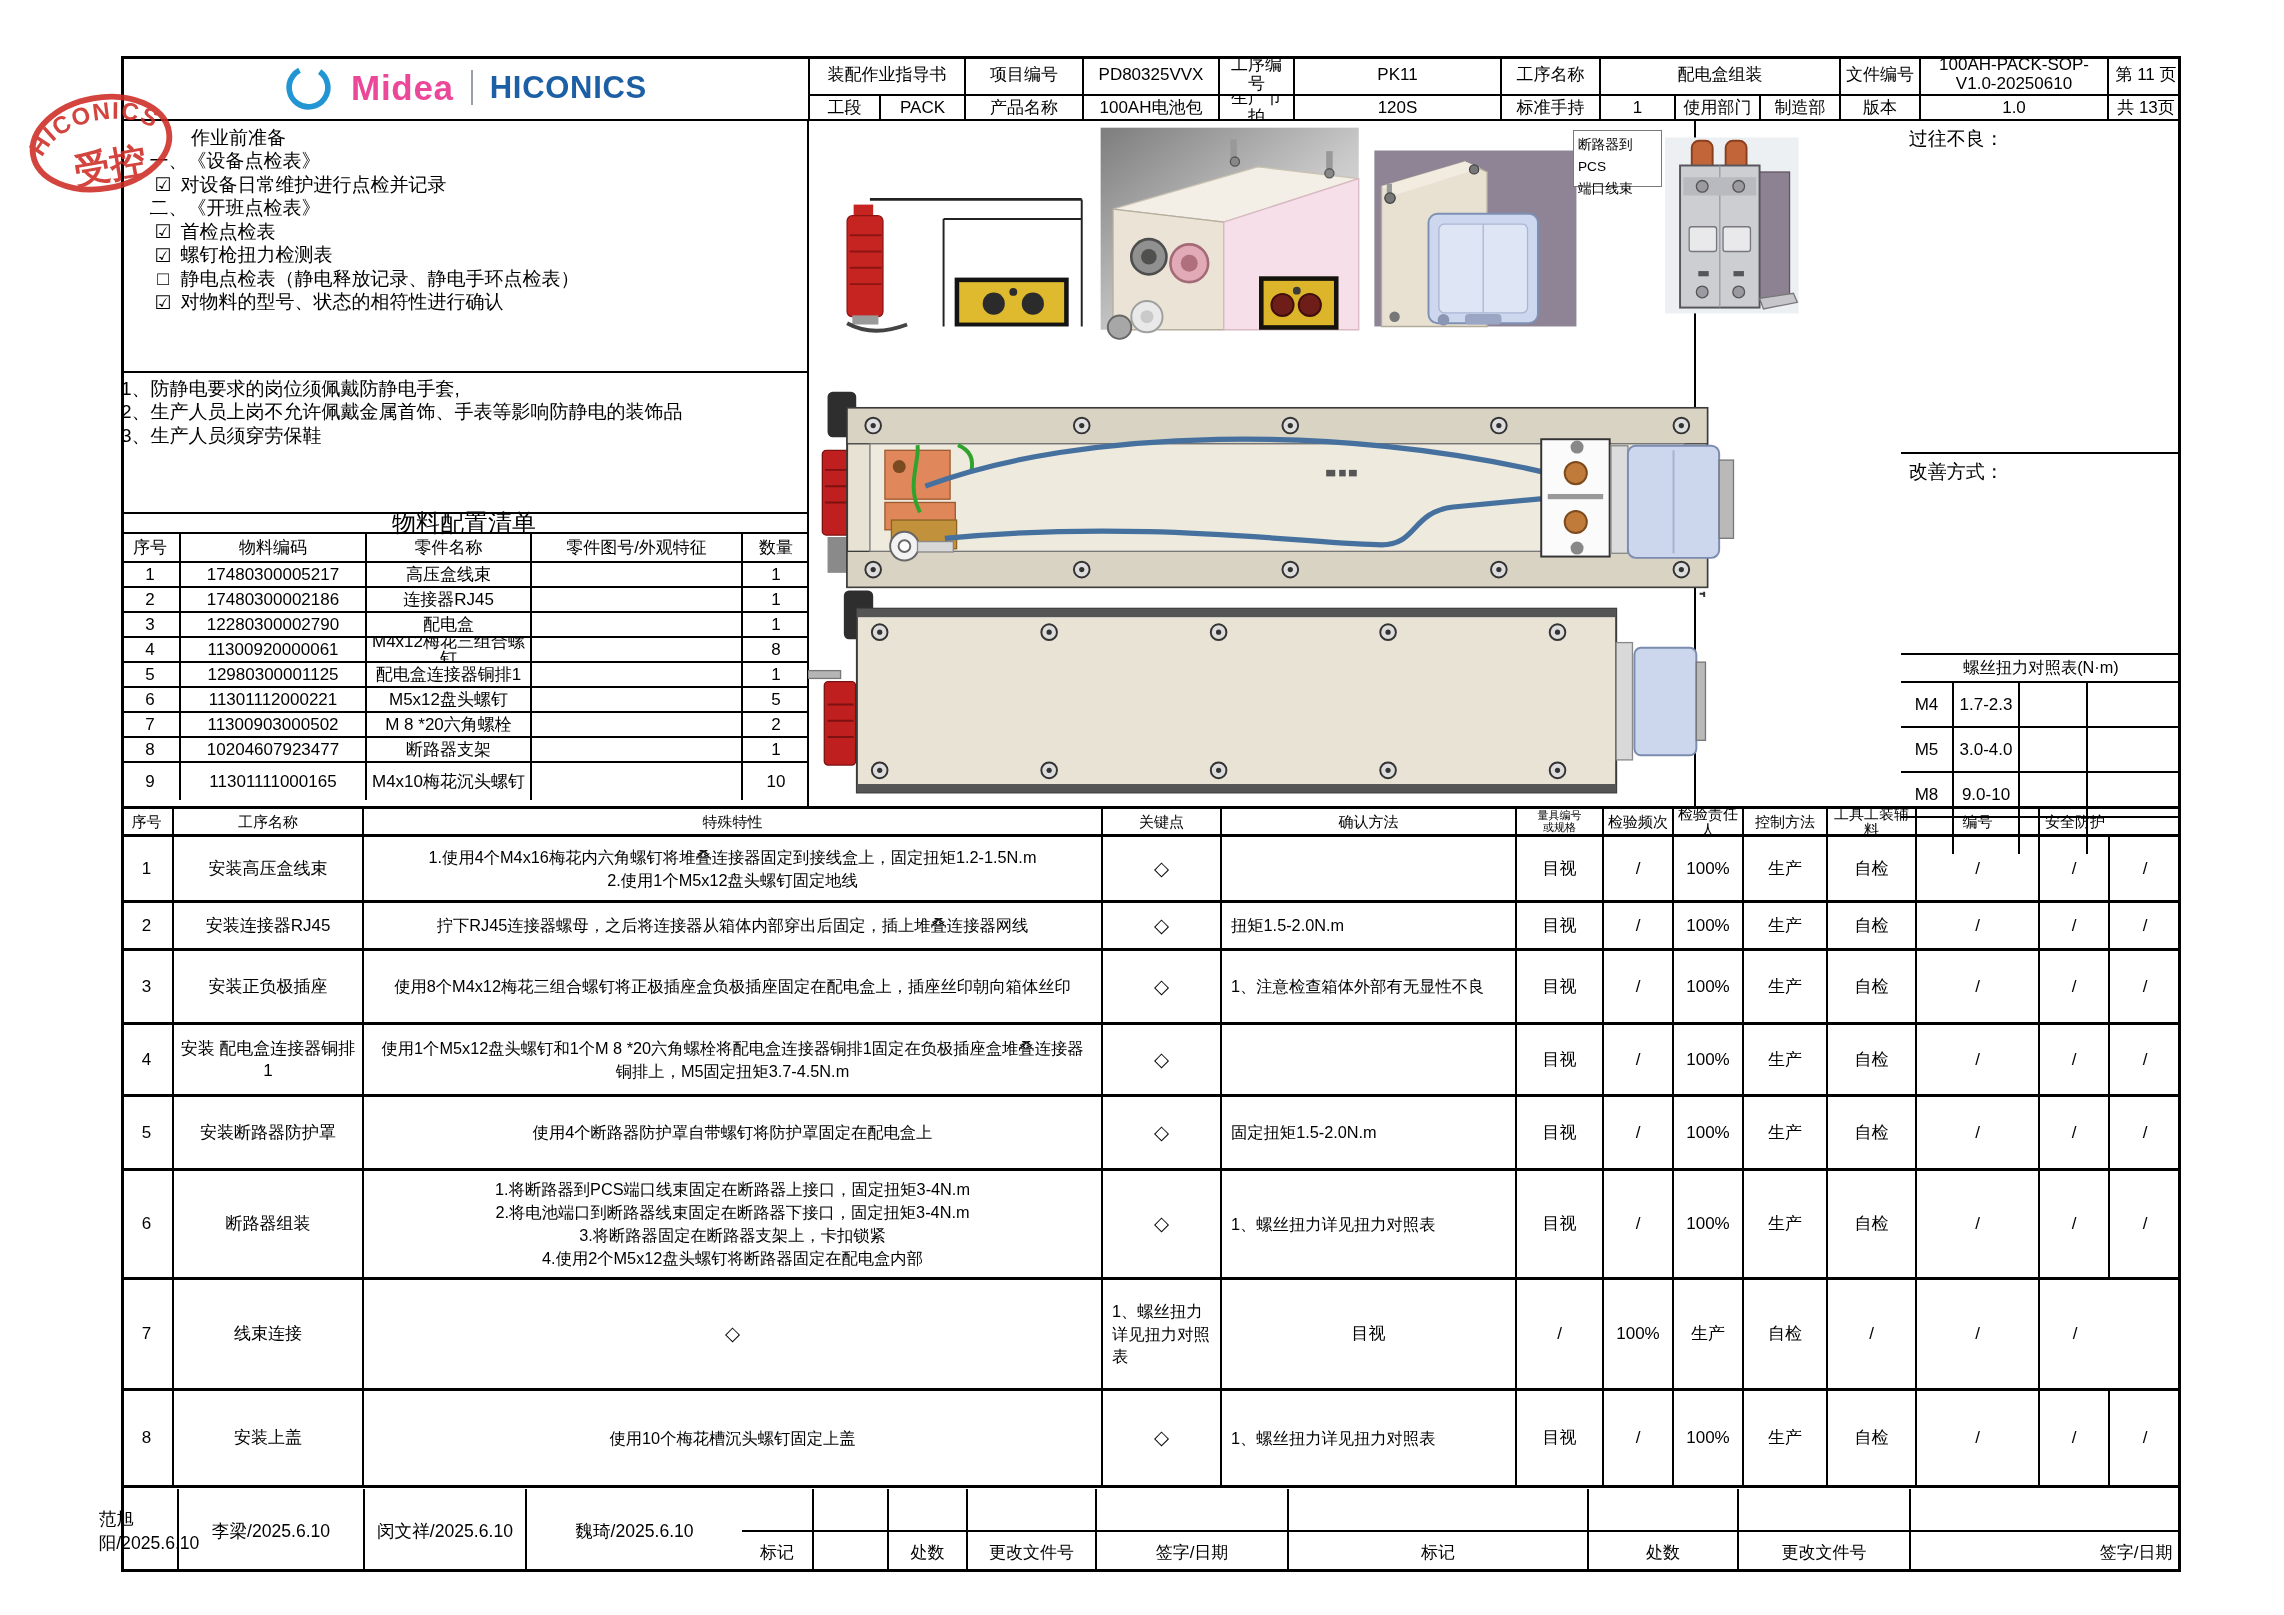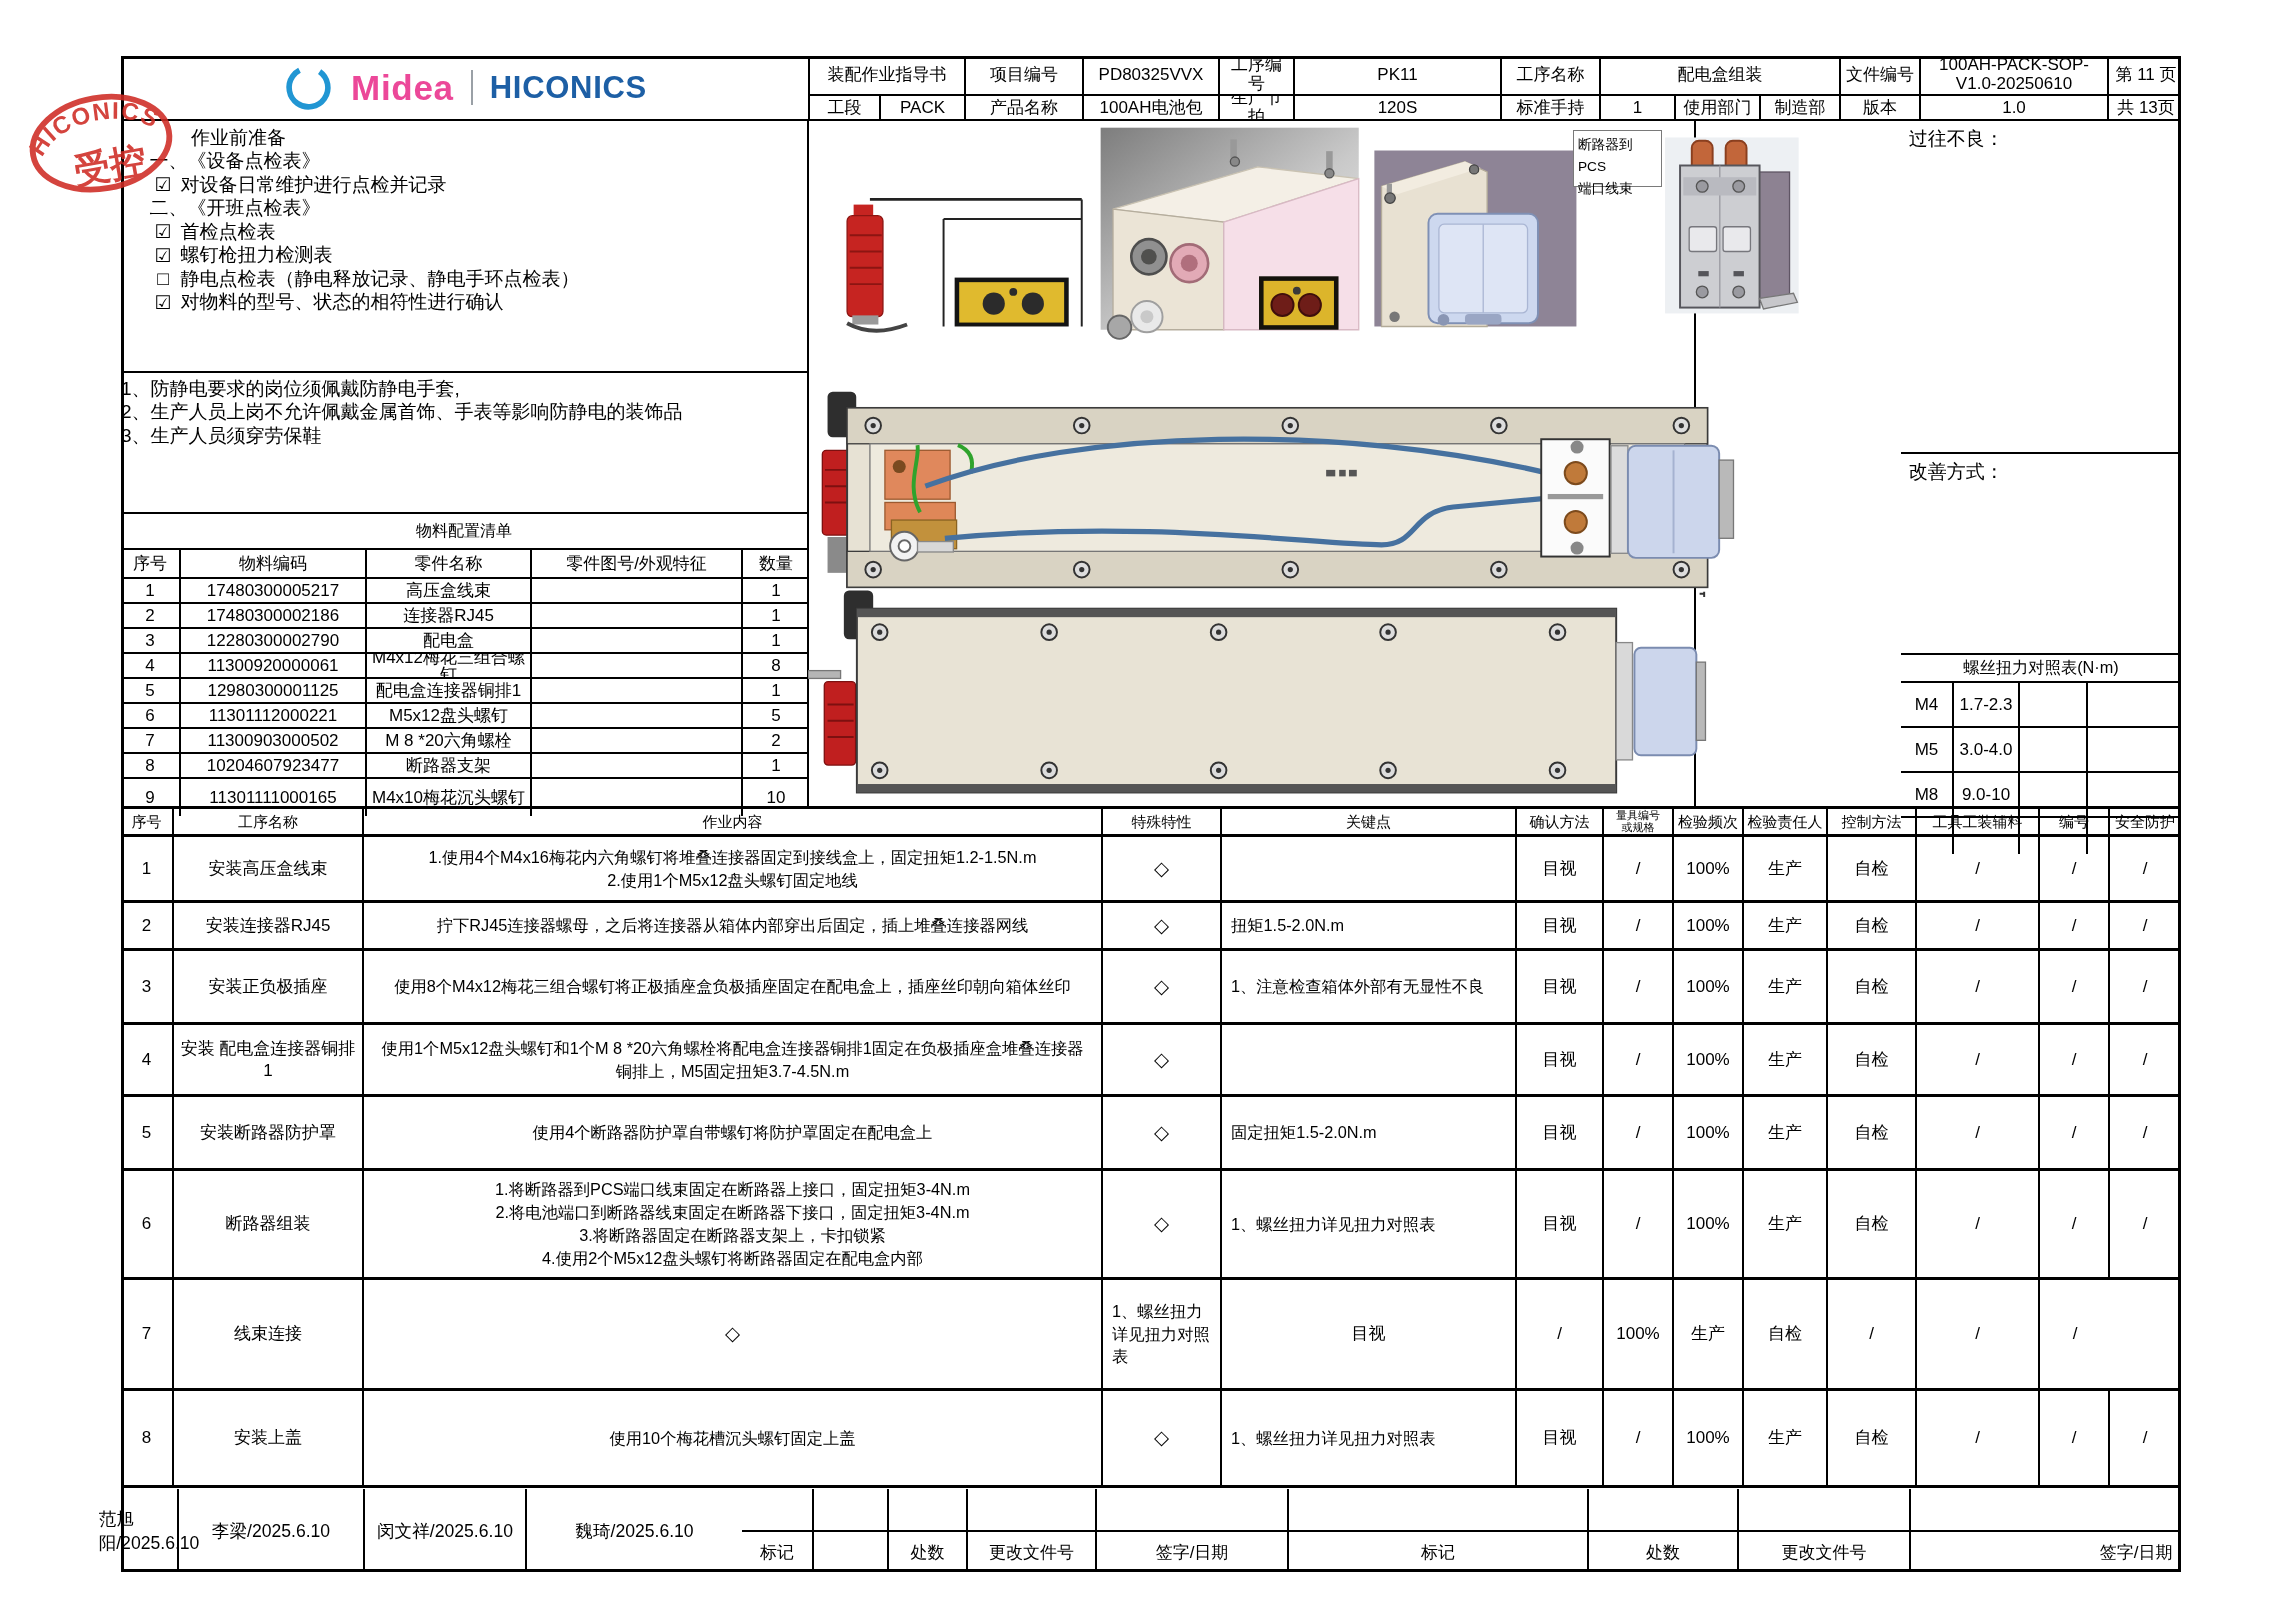--- a/index.html
+++ b/index.html
@@ -27,22 +27,22 @@
   .left-panel{left:121px;top:121px;width:688px;height:686px;border-right:2px solid #000;}
   .sec-prep{box-sizing:border-box;height:252px;border-bottom:2.6px solid #000;font-size:19px;padding-top:5.2px;}
   .sec-prep .line,.sec-notes .line{height:23.5px;display:flex;align-items:center;gap:6.5px;white-space:nowrap;}
   .t-indent{margin-left:70px;}
   .lv0{margin-left:0;}
   .lv1{margin-left:31px;}
   .chk{display:inline-block;min-width:22px;text-align:center;}
   .sec-notes{box-sizing:border-box;height:141px;border-bottom:2.6px solid #000;font-size:19px;padding-top:3.9px;}
   .sec-notes .title{margin-left:64px;height:25px;display:flex;align-items:center;}
   .materials{height:292px;font-size:17px;}
-  .m-title{height:36px;border-bottom:2px solid #000;display:flex;align-items:center;
-           justify-content:center;font-size:16px;box-sizing:border-box;}
+  .m-title{height:20px;border-bottom:2px solid #000;display:flex;align-items:center;
+           justify-content:center;font-size:24px;box-sizing:border-box;}
   .m-row{display:grid;grid-template-columns:60px 186px 165px 211px 66px;
          border-bottom:2px solid #000;box-sizing:border-box;height:25px;}
   .m-row.head{height:29px;}
   .m-row.last{height:37px;border-bottom:none;}
   .m-c{display:flex;align-items:center;justify-content:center;border-right:2px solid #000;
        text-align:center;line-height:1.0;overflow:hidden;}
   .m-c:last-child{border-right:none;}
   
   .middle-panel{left:808px;top:121px;width:888px;height:686px;border-right:2px solid #000;}
   .render-svg{position:absolute;left:0;top:0;}
@@ -468,21 +468,20 @@
           <div class="tq-c"></div>
           <div class="tq-c"></div>
         </div>
     </div>
   </div>
 
   <div class="abs process">
     <div class="p-row p-head">
       <div class="p-c">序号</div>
       <div class="p-c">工序名称</div>
-      <div class="p-c">作业内容</div>
       <div class="p-c">特殊特性</div>
       <div class="p-c">关键点</div>
       <div class="p-c">确认方法</div>
       <div class="p-c p-gauge">量具编号
 或规格</div>
       <div class="p-c">检验频次</div>
       <div class="p-c">检验责任人</div>
       <div class="p-c">控制方法</div>
       <div class="p-c">工具工装辅料</div>
       <div class="p-c">编号</div>

